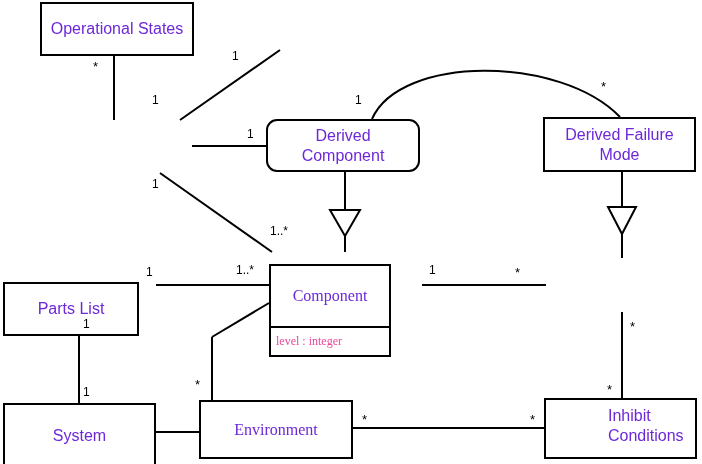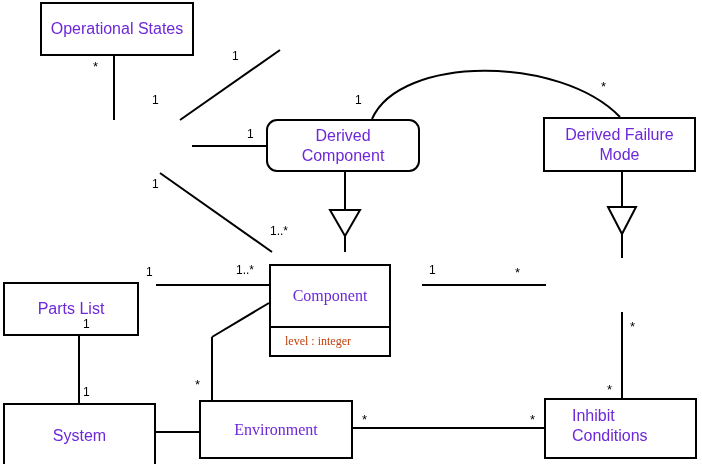--- a/index.html
+++ b/index.html
@@ -42,28 +42,29 @@
     text-align: center;
     font-size: 16px;
     color: #6d28d9;
     line-height: 1.25;
     padding: 4px 4px;
   }
   .uml-name-compartment.left-align {
     justify-content: flex-start;
     text-align: left;
     padding-left: 26px;
+    margin-left: 36px;
   }
   .uml-attr-compartment {
     border-top: 2px solid #000000;
     font-size: 12px;
-    color: #c2410c;
+    color: #ec4899;
     display: flex;
     align-items: center;
-    padding-left: 14px;
+    padding-left: 5px;
     height: 27px;
     flex: 0 0 auto;
   }
   .multiplicity {
     position: absolute;
     font-size: 12px;
     color: #000000;
     z-index: 6;
     white-space: nowrap;
     line-height: 1;

